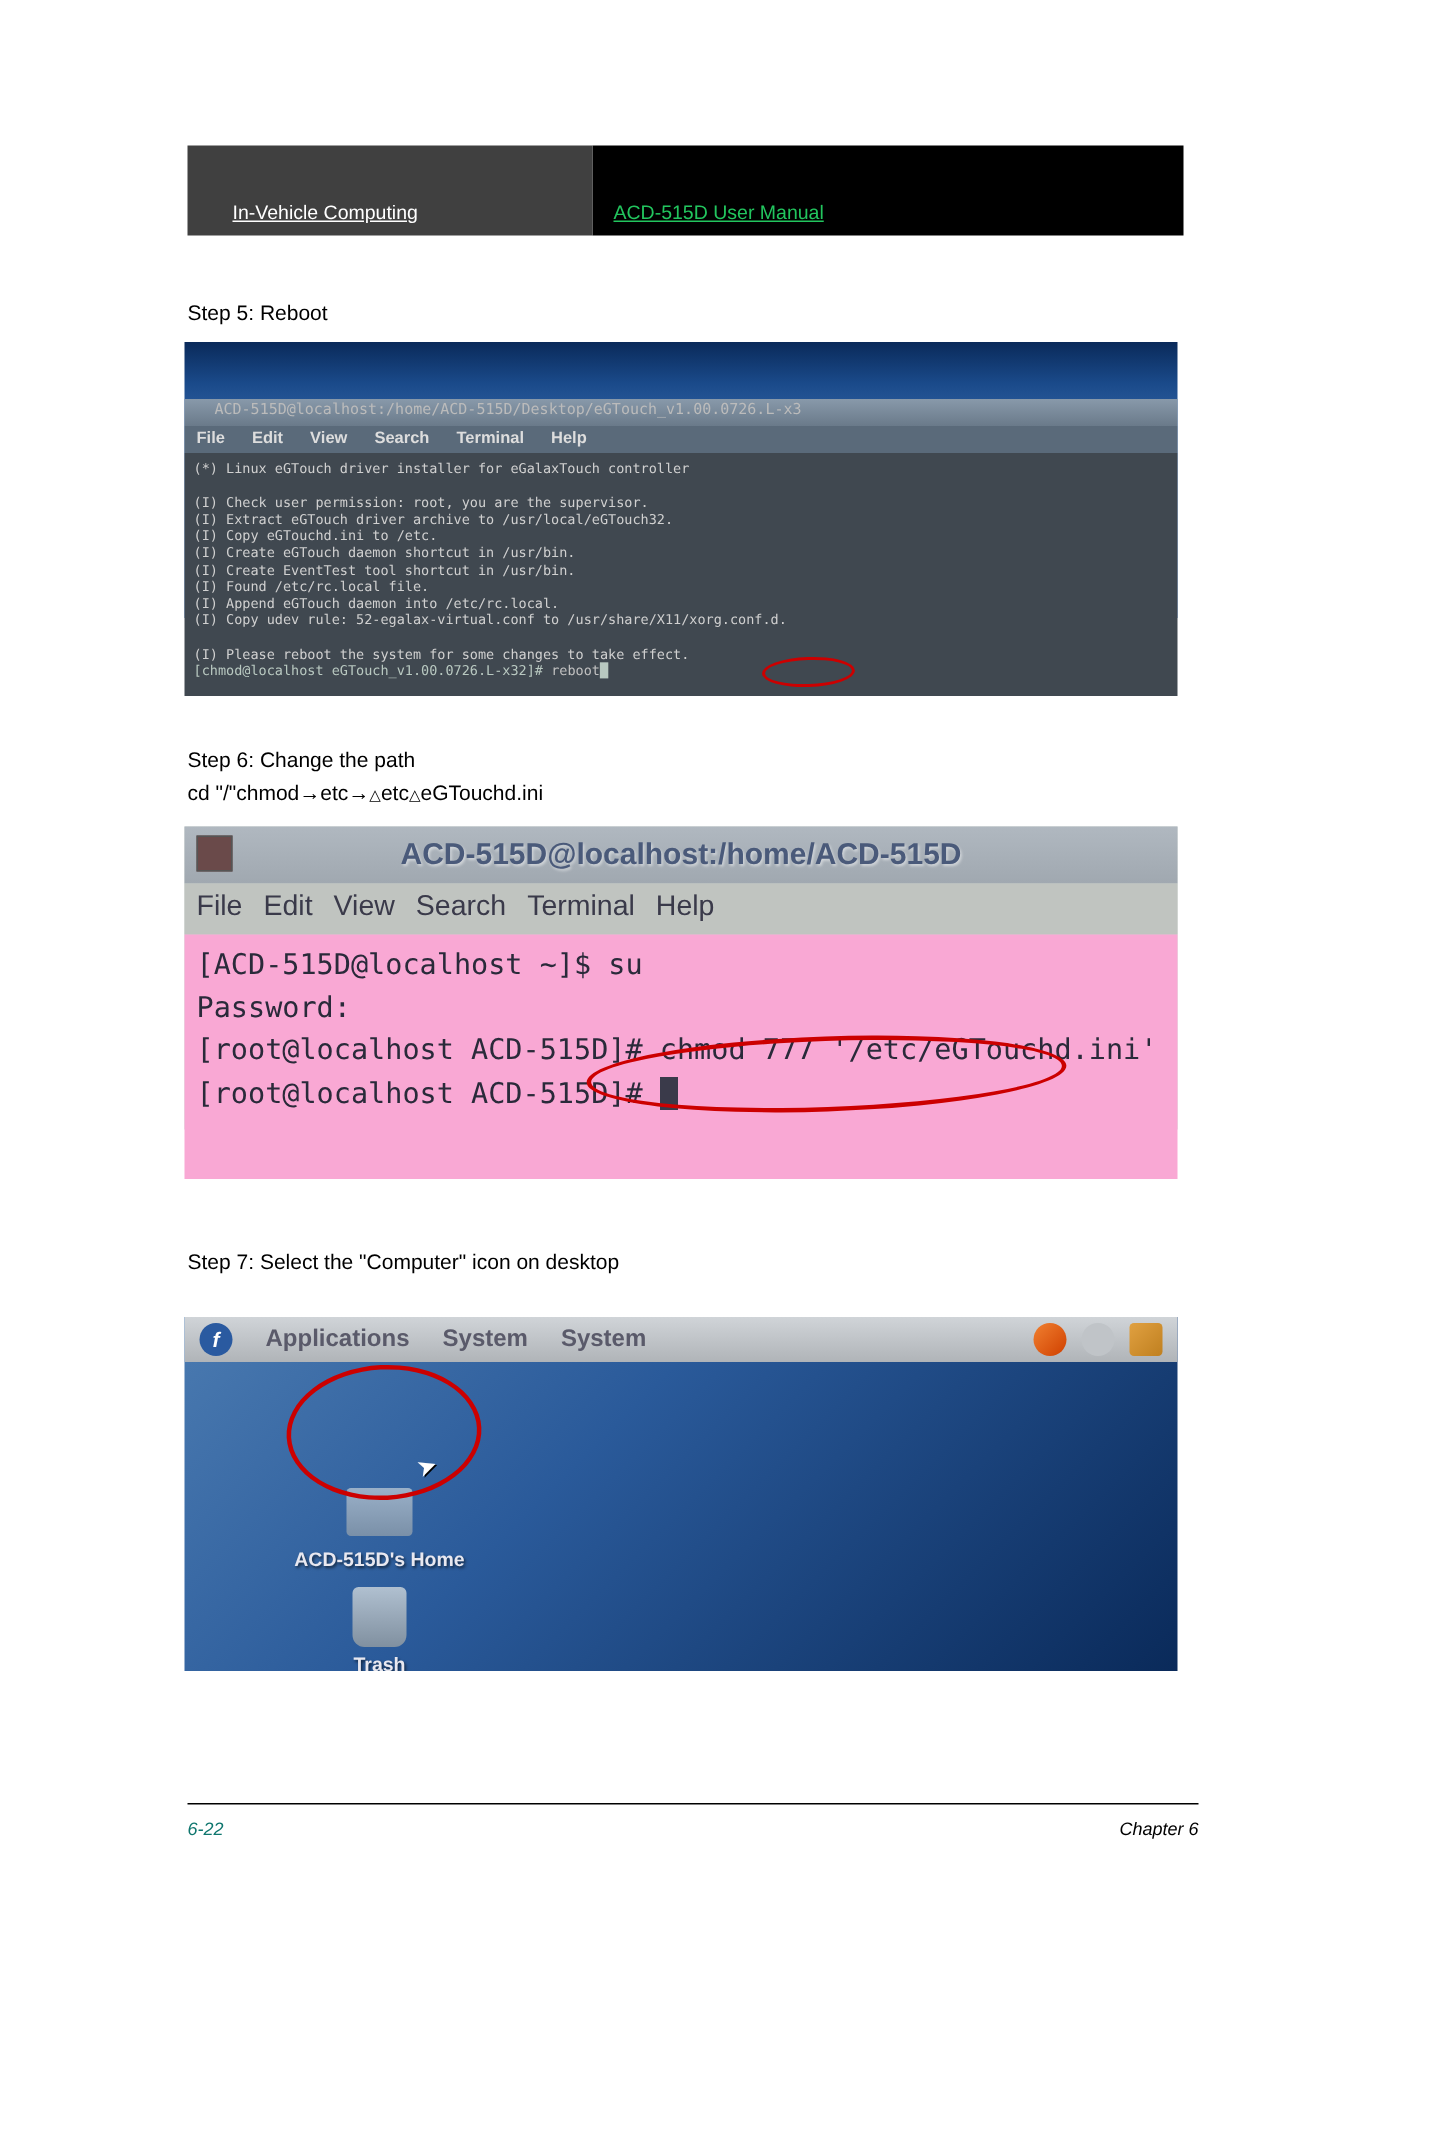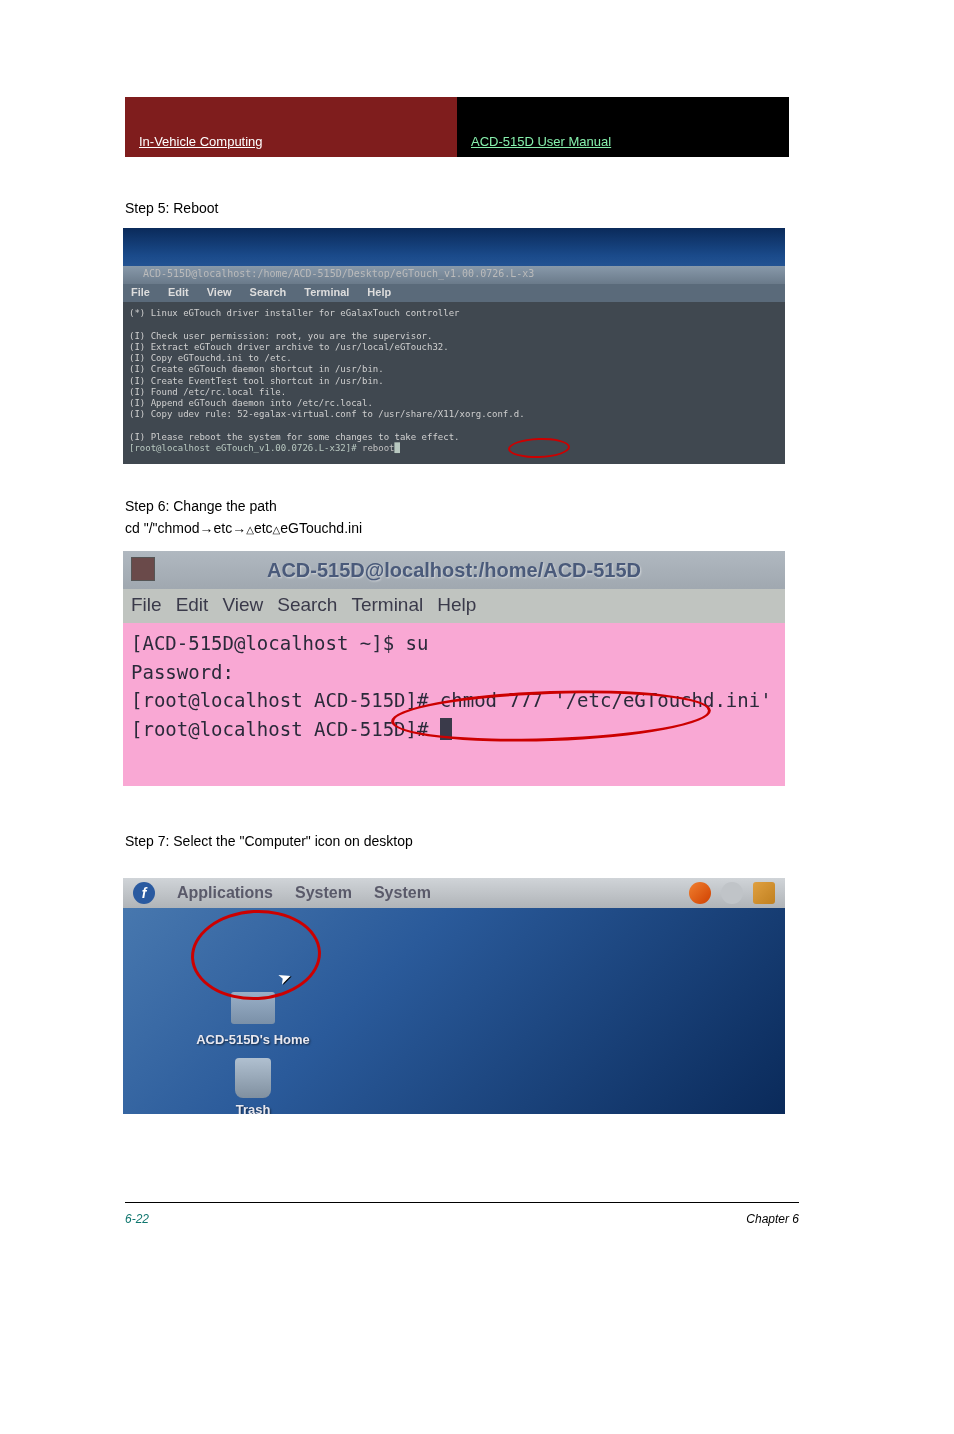--- a/index.html
+++ b/index.html
@@ -12,41 +12,41 @@
   }
   .header-bar {
     position: absolute;
     top: 97px;
     left: 125px;
     width: 664px;
     height: 60px;
     display: flex;
   }
   .header-left {
-    width: 332px;
-    background: #7f1d1d;
+    width: 270px;
+    background: #404040;
     position: relative;
     display: flex;
     align-items: flex-end;
-    padding: 8px 14px;
+    padding: 8px 30px;
   }
   .header-left-text {
     color: #fff;
     font-size: 13px;
     text-decoration: underline;
   }
   .header-right {
     flex: 1;
     background: #000;
     display: flex;
     align-items: flex-end;
     padding: 8px 14px;
   }
   .header-right-text {
-    color: #86efac;
+    color: #22c55e;
     font-size: 13px;
     text-decoration: underline;
   }
   .step5 {
     position: absolute;
     top: 200px;
     left: 125px;
     font-size: 14px;
     color: #000;
   }
@@ -395,21 +395,21 @@
 (I) Check user permission: root, you are the supervisor.
 (I) Extract eGTouch driver archive to /usr/local/eGTouch32.
 (I) Copy eGTouchd.ini to /etc.
 (I) Create eGTouch daemon shortcut in /usr/bin.
 (I) Create EventTest tool shortcut in /usr/bin.
 (I) Found /etc/rc.local file.
 (I) Append eGTouch daemon into /etc/rc.local.
 (I) Copy udev rule: 52-egalax-virtual.conf to /usr/share/X11/xorg.conf.d.
 
 (I) Please reboot the system for some changes to take effect.</span>
-<span>[root@localhost eGTouch_v1.00.0726.L-x32]# </span><span class="ss1-reboot">reboot</span>█</div>
+<span>[chmod@localhost eGTouch_v1.00.0726.L-x32]# </span><span class="ss1-reboot">reboot</span>█</div>
   <div class="ellipse1"></div>
 </div>
 
 <div class="step6">Step 6: Change the path</div>
 <div class="step6b">cd "/"chmod<span class="arrow">→</span>etc<span class="arrow">→</span><span class="triangle">△</span>etc<span class="triangle">△</span>eGTouchd.ini</div>
 
 <div class="screenshot2">
   <div class="ss2-titlebar">
     <div class="ss2-icon"></div>
     <span>ACD-515D@localhost:/home/ACD-515D</span>

